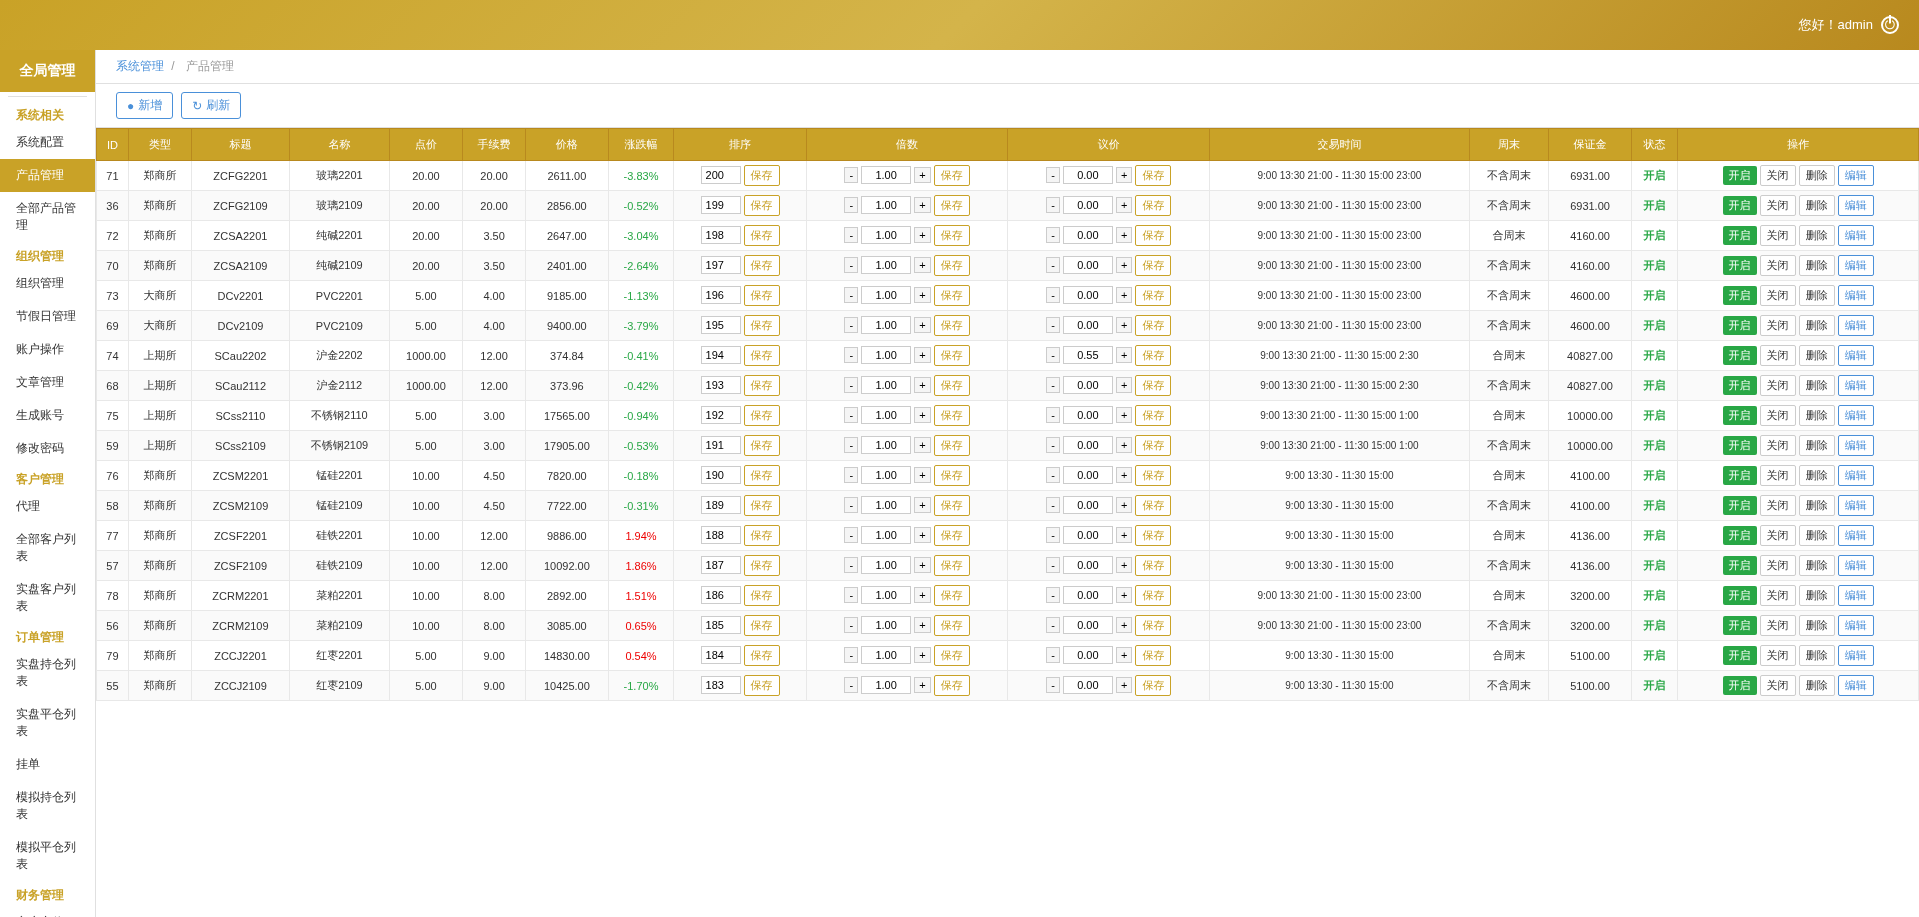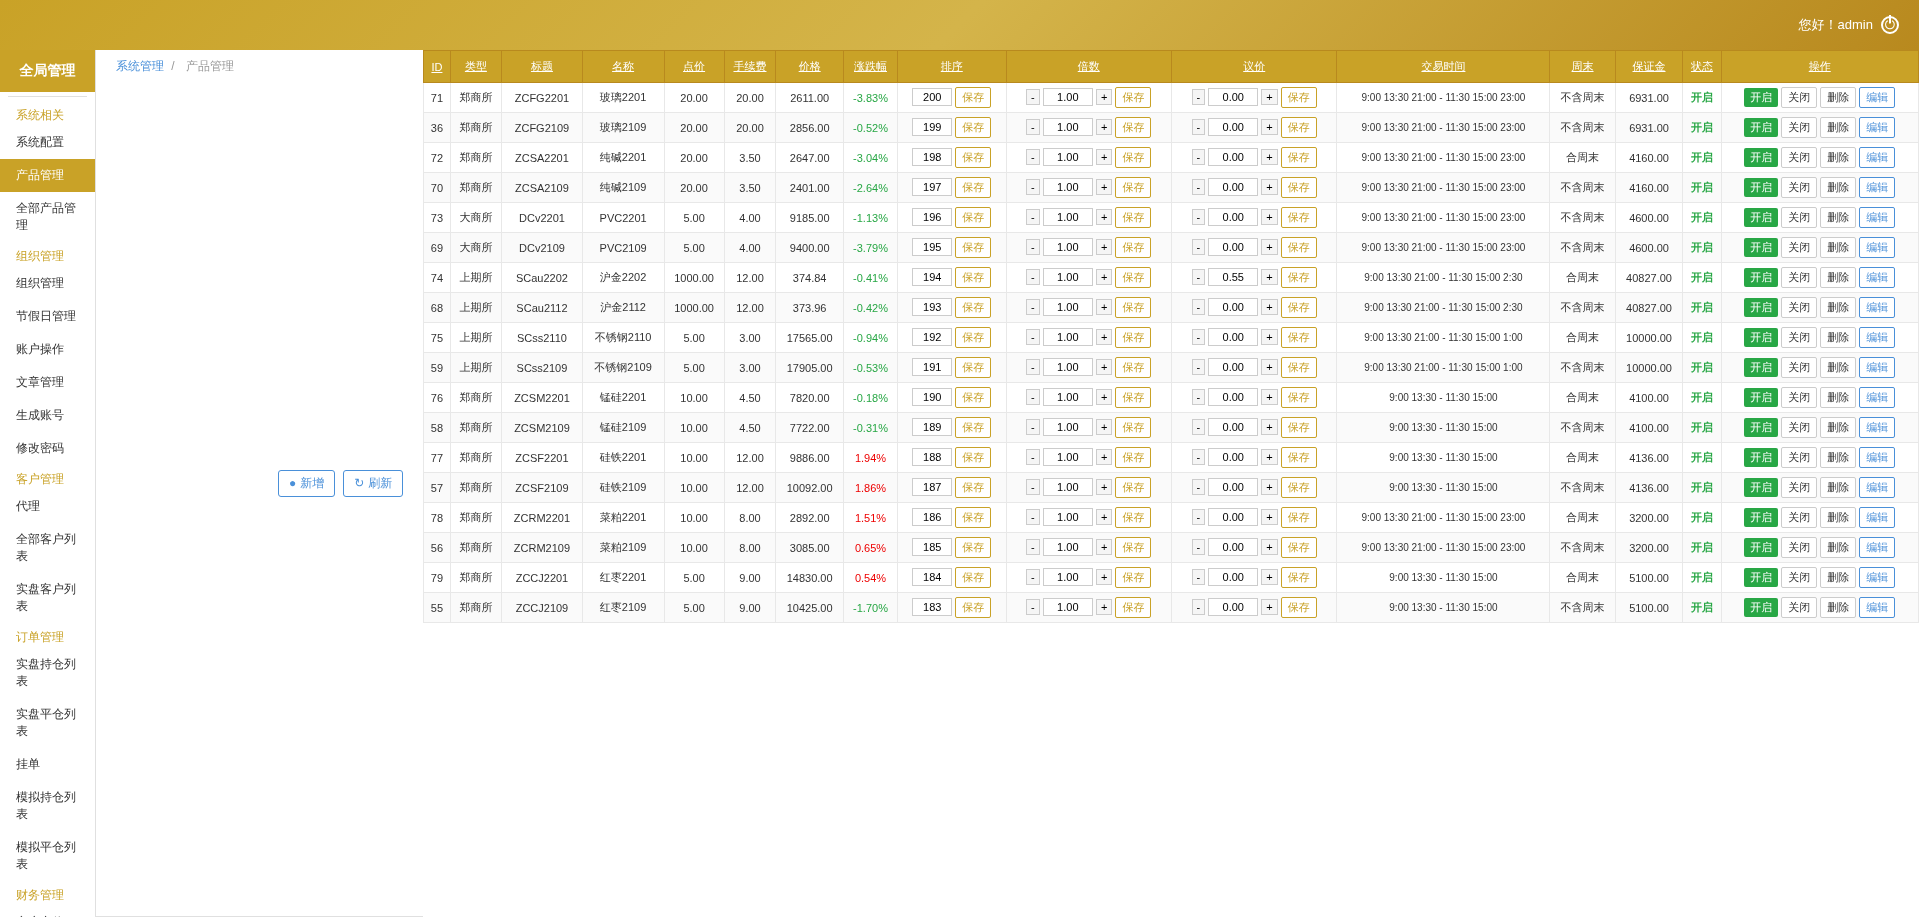--- a/index.html
+++ b/index.html
@@ -13,55 +13,55 @@
 
     
     .main-layout { display: flex; flex: 1; overflow: hidden; }
 
     
     .sidebar { width: 96px; background: white; border-right: 1px solid #e0e0e0; overflow-y: auto; flex-shrink: 0; }
     .sidebar-logo { background: #c9a227; color: white; text-align: center; padding: 12px 0; font-size: 14px; font-weight: bold; }
     .sidebar-divider { height: 1px; background: #e0e0e0; margin: 4px 8px; }
     .sidebar-item { padding: 8px 16px; cursor: pointer; color: #333; font-size: 12px; }
     .sidebar-item.active { background: #c9a227; color: white; }
-    .sidebar-category { padding: 6px 16px 2px; color: #c9a227; font-size: 12px; font-weight: normal; }
+    .sidebar-category { padding: 6px 16px 2px; color: #c9a227; font-size: 12px; font-weight: bold; }
 
     
-    .content-area { flex: 1; overflow: hidden; display: flex; }
+    .content-area { flex: 1; overflow: hidden; display: flex; flex-direction: column; }
 
     
     .breadcrumb { background: white; padding: 8px 20px; border-bottom: 1px solid #e0e0e0; font-size: 12px; flex-shrink: 0; }
     .breadcrumb a { color: #4a90d9; text-decoration: none; }
     .breadcrumb span { color: #999; margin: 0 4px; }
 
     
     .toolbar { background: white; padding: 8px 20px; display: flex; align-items: center; justify-content: space-between; border-bottom: 1px solid #e0e0e0; flex-shrink: 0; }
     .toolbar-left { display: flex; gap: 8px; }
     .btn-add { background: white; border: 1px solid #4a90d9; color: #4a90d9; padding: 4px 10px; cursor: pointer; border-radius: 3px; font-size: 12px; display: flex; align-items: center; gap: 4px; }
     .btn-refresh { background: white; border: 1px solid #4a90d9; color: #4a90d9; padding: 4px 10px; cursor: pointer; border-radius: 3px; font-size: 12px; display: flex; align-items: center; gap: 4px; }
     .toolbar-right { display: flex; align-items: center; gap: 8px; }
     .search-input { border: 1px solid #d0d0d0; padding: 3px 6px; font-size: 12px; width: 120px; }
     .btn-search { background: #c9a227; color: white; border: none; padding: 4px 12px; cursor: pointer; font-size: 12px; }
 
     
     .table-container { flex: 1; overflow: auto; background: white; }
     table { width: 100%; border-collapse: collapse; font-size: 11px; }
-    thead tr { background: #c9a227; color: white; text-decoration: underline; }
+    thead tr { background: #c9a227; color: white; }
     thead th { padding: 8px 4px; text-align: center; border: 1px solid #b8891e; font-weight: normal; white-space: nowrap; }
     tbody tr { border-bottom: 1px solid #e8e8e8; }
     tbody td { padding: 4px 4px; text-align: center; border: 1px solid #e8e8e8; white-space: nowrap; }
 
     .btn-save { background: white; border: 1px solid #c9a227; color: #c9a227; padding: 2px 6px; cursor: pointer; font-size: 11px; border-radius: 2px; }
     .btn-open { background: #28a745; color: white; border: none; padding: 2px 6px; cursor: pointer; font-size: 11px; border-radius: 2px; }
     .btn-close { background: white; color: #333; border: 1px solid #ccc; padding: 2px 6px; cursor: pointer; font-size: 11px; border-radius: 2px; }
     .btn-delete { background: white; color: #333; border: 1px solid #ccc; padding: 2px 6px; cursor: pointer; font-size: 11px; border-radius: 2px; }
     .btn-edit { background: white; color: #4a90d9; border: 1px solid #4a90d9; padding: 2px 6px; cursor: pointer; font-size: 11px; border-radius: 2px; }
     .btn-minus { background: #f5f5f5; border: 1px solid #ccc; padding: 1px 4px; cursor: pointer; font-size: 11px; }
     .btn-plus { background: #f5f5f5; border: 1px solid #ccc; padding: 1px 4px; cursor: pointer; font-size: 11px; }
-    .input-rank { border: 1px solid #ccc; padding: 2px 4px; width: 40px; font-size: 11px; text-align: center; }
+    .input-rank { border: 1px solid #ccc; padding: 2px 4px; width: 40px; font-size: 11px; }
     .input-price { border: 1px solid #ccc; padding: 2px 4px; width: 50px; font-size: 11px; text-align: center; }
     .status-open { color: #28a745; font-weight: bold; }
   </style>
 </head>
 <body>
 
 <div class="top-bar">
   <div class="top-bar-right">
     <span>您好！admin</span>
     <div class="power-icon" title="退出">⏻</div>

